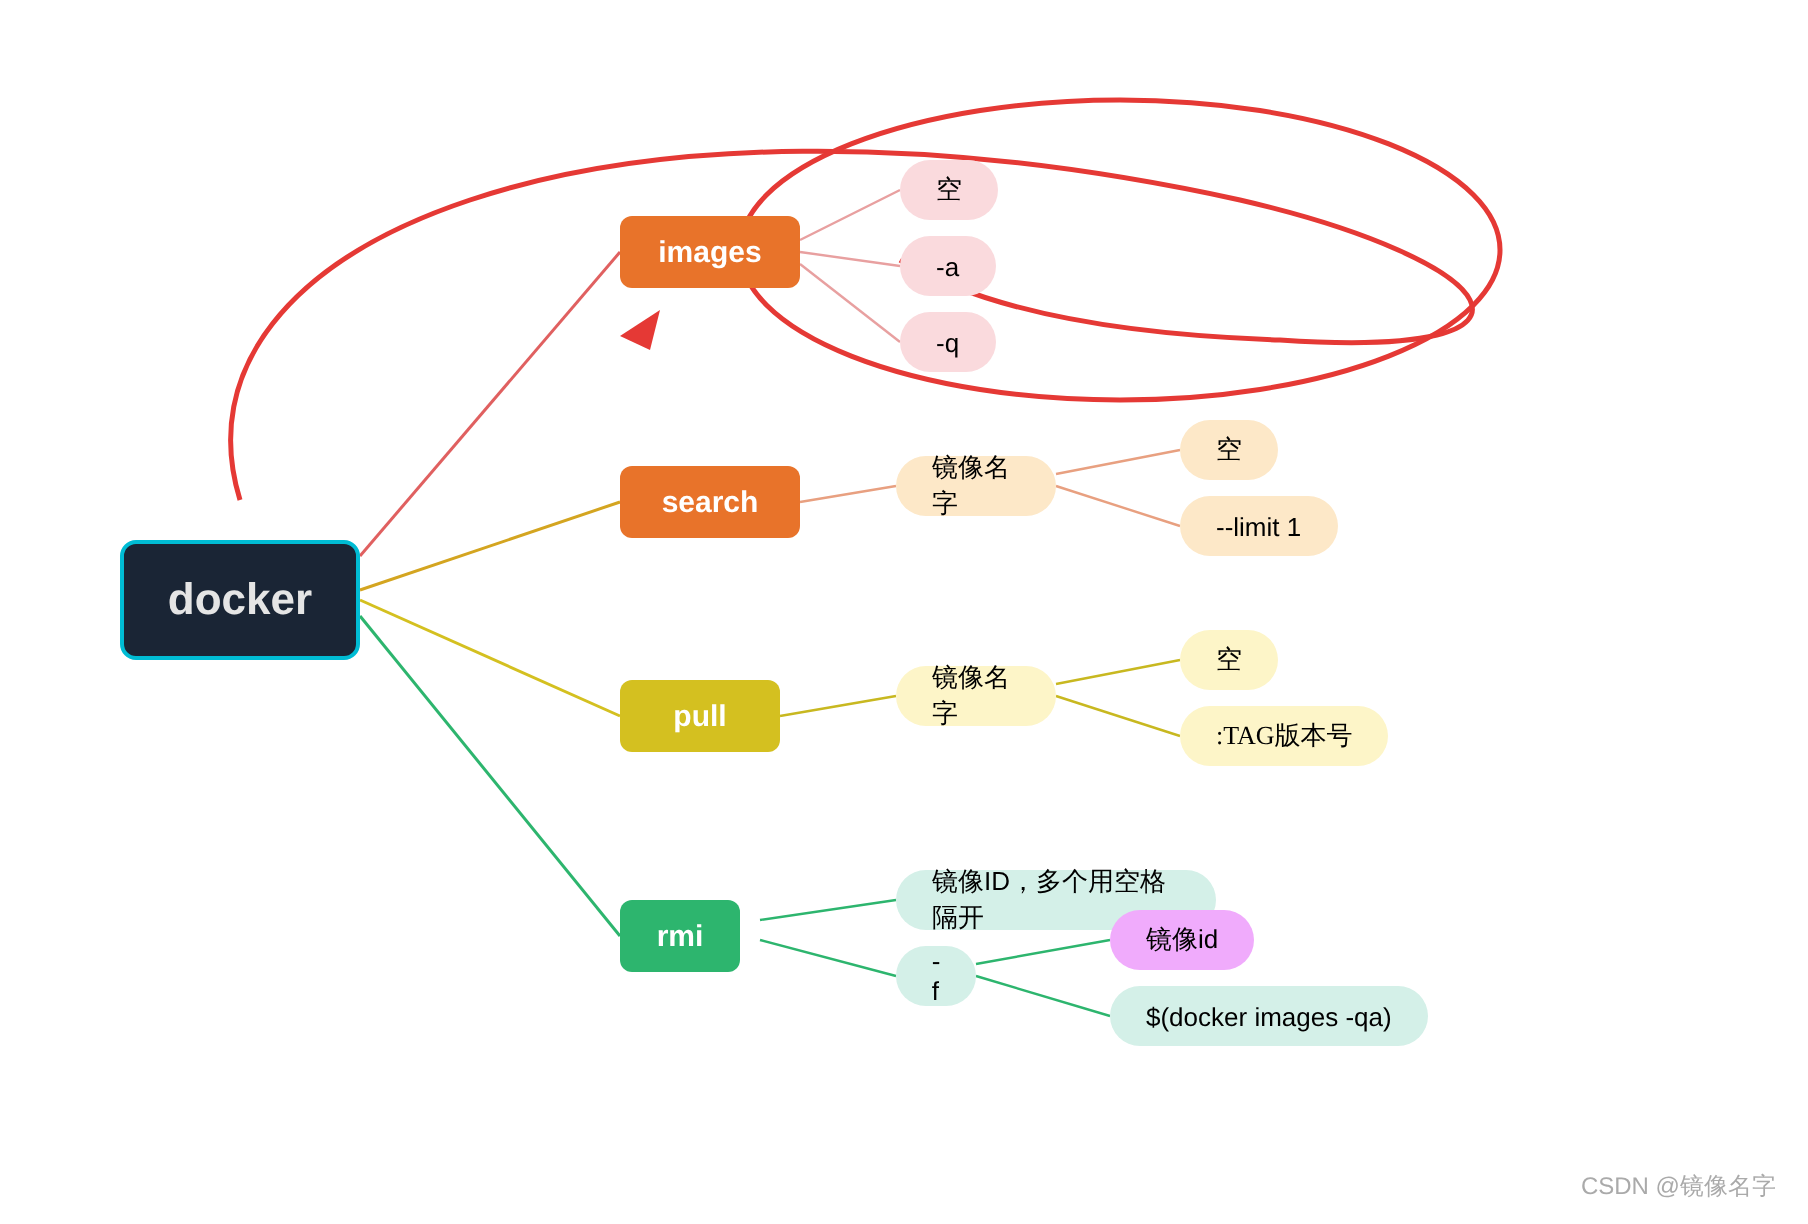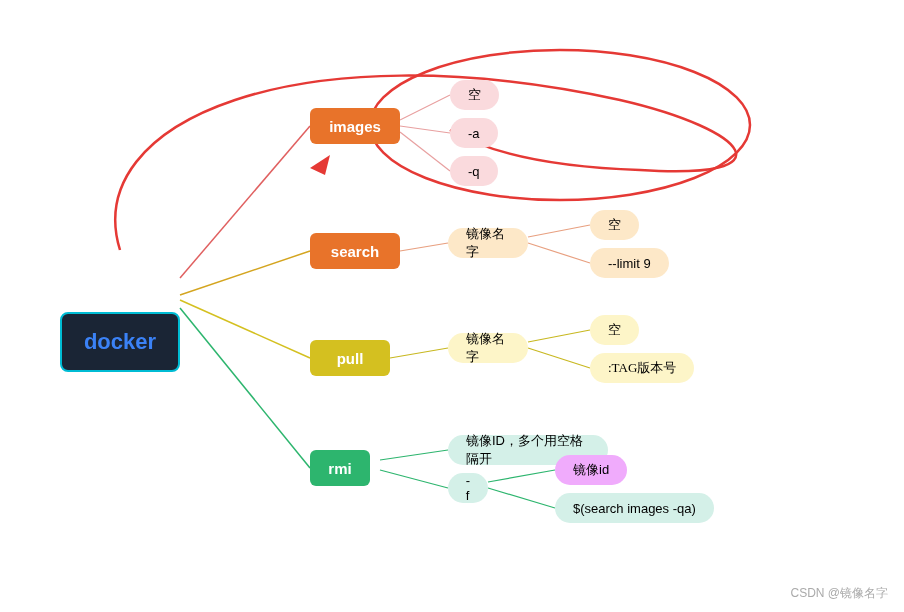--- a/index.html
+++ b/index.html
@@ -19,27 +19,26 @@
       justify-content: center;
       border-radius: 6px;
       font-weight: bold;
       font-size: 16px;
     }
 
     .docker-node {
       width: 120px;
       height: 60px;
       background: #1a2535;
-      color: #3b82f6;
+      color: #e5e5e5;
       border: 2px solid #00bcd4;
       border-radius: 8px;
       left: 60px;
       top: 270px;
       font-size: 22px;
-      margin-top: 42px;
     }
 
     .cmd-node {
       height: 36px;
       padding: 0 16px;
       border-radius: 6px;
       font-size: 15px;
       font-weight: bold;
       color: #fff;
     }
@@ -179,26 +178,26 @@
 
 <div class="node cmd-node rmi-node">rmi</div>
 
 <div class="param-node images-p1">空</div>
 <div class="param-node images-p2">-a</div>
 <div class="param-node images-p3">-q</div>
 
 <div class="param-node search-mid">镜像名字</div>
 
 <div class="param-node search-p1">空</div>
-<div class="param-node search-p2">--limit 9</div>
+<div class="param-node search-p2">--limit 1</div>
 
 <div class="param-node pull-mid">镜像名字</div>
 
 <div class="param-node pull-p1">空</div>
 <div class="param-node pull-p2">:TAG版本号</div>
 
 <div class="param-node rmi-p1">镜像ID，多个用空格隔开</div>
 <div class="param-node rmi-p2">-f</div>
 
 <div class="param-node rmi-sub1">镜像id</div>
-<div class="param-node rmi-sub2">$(search images -qa)</div>
+<div class="param-node rmi-sub2">$(docker images -qa)</div>
 
 <div class="watermark">CSDN @镜像名字</div>
 
 </body></html>

